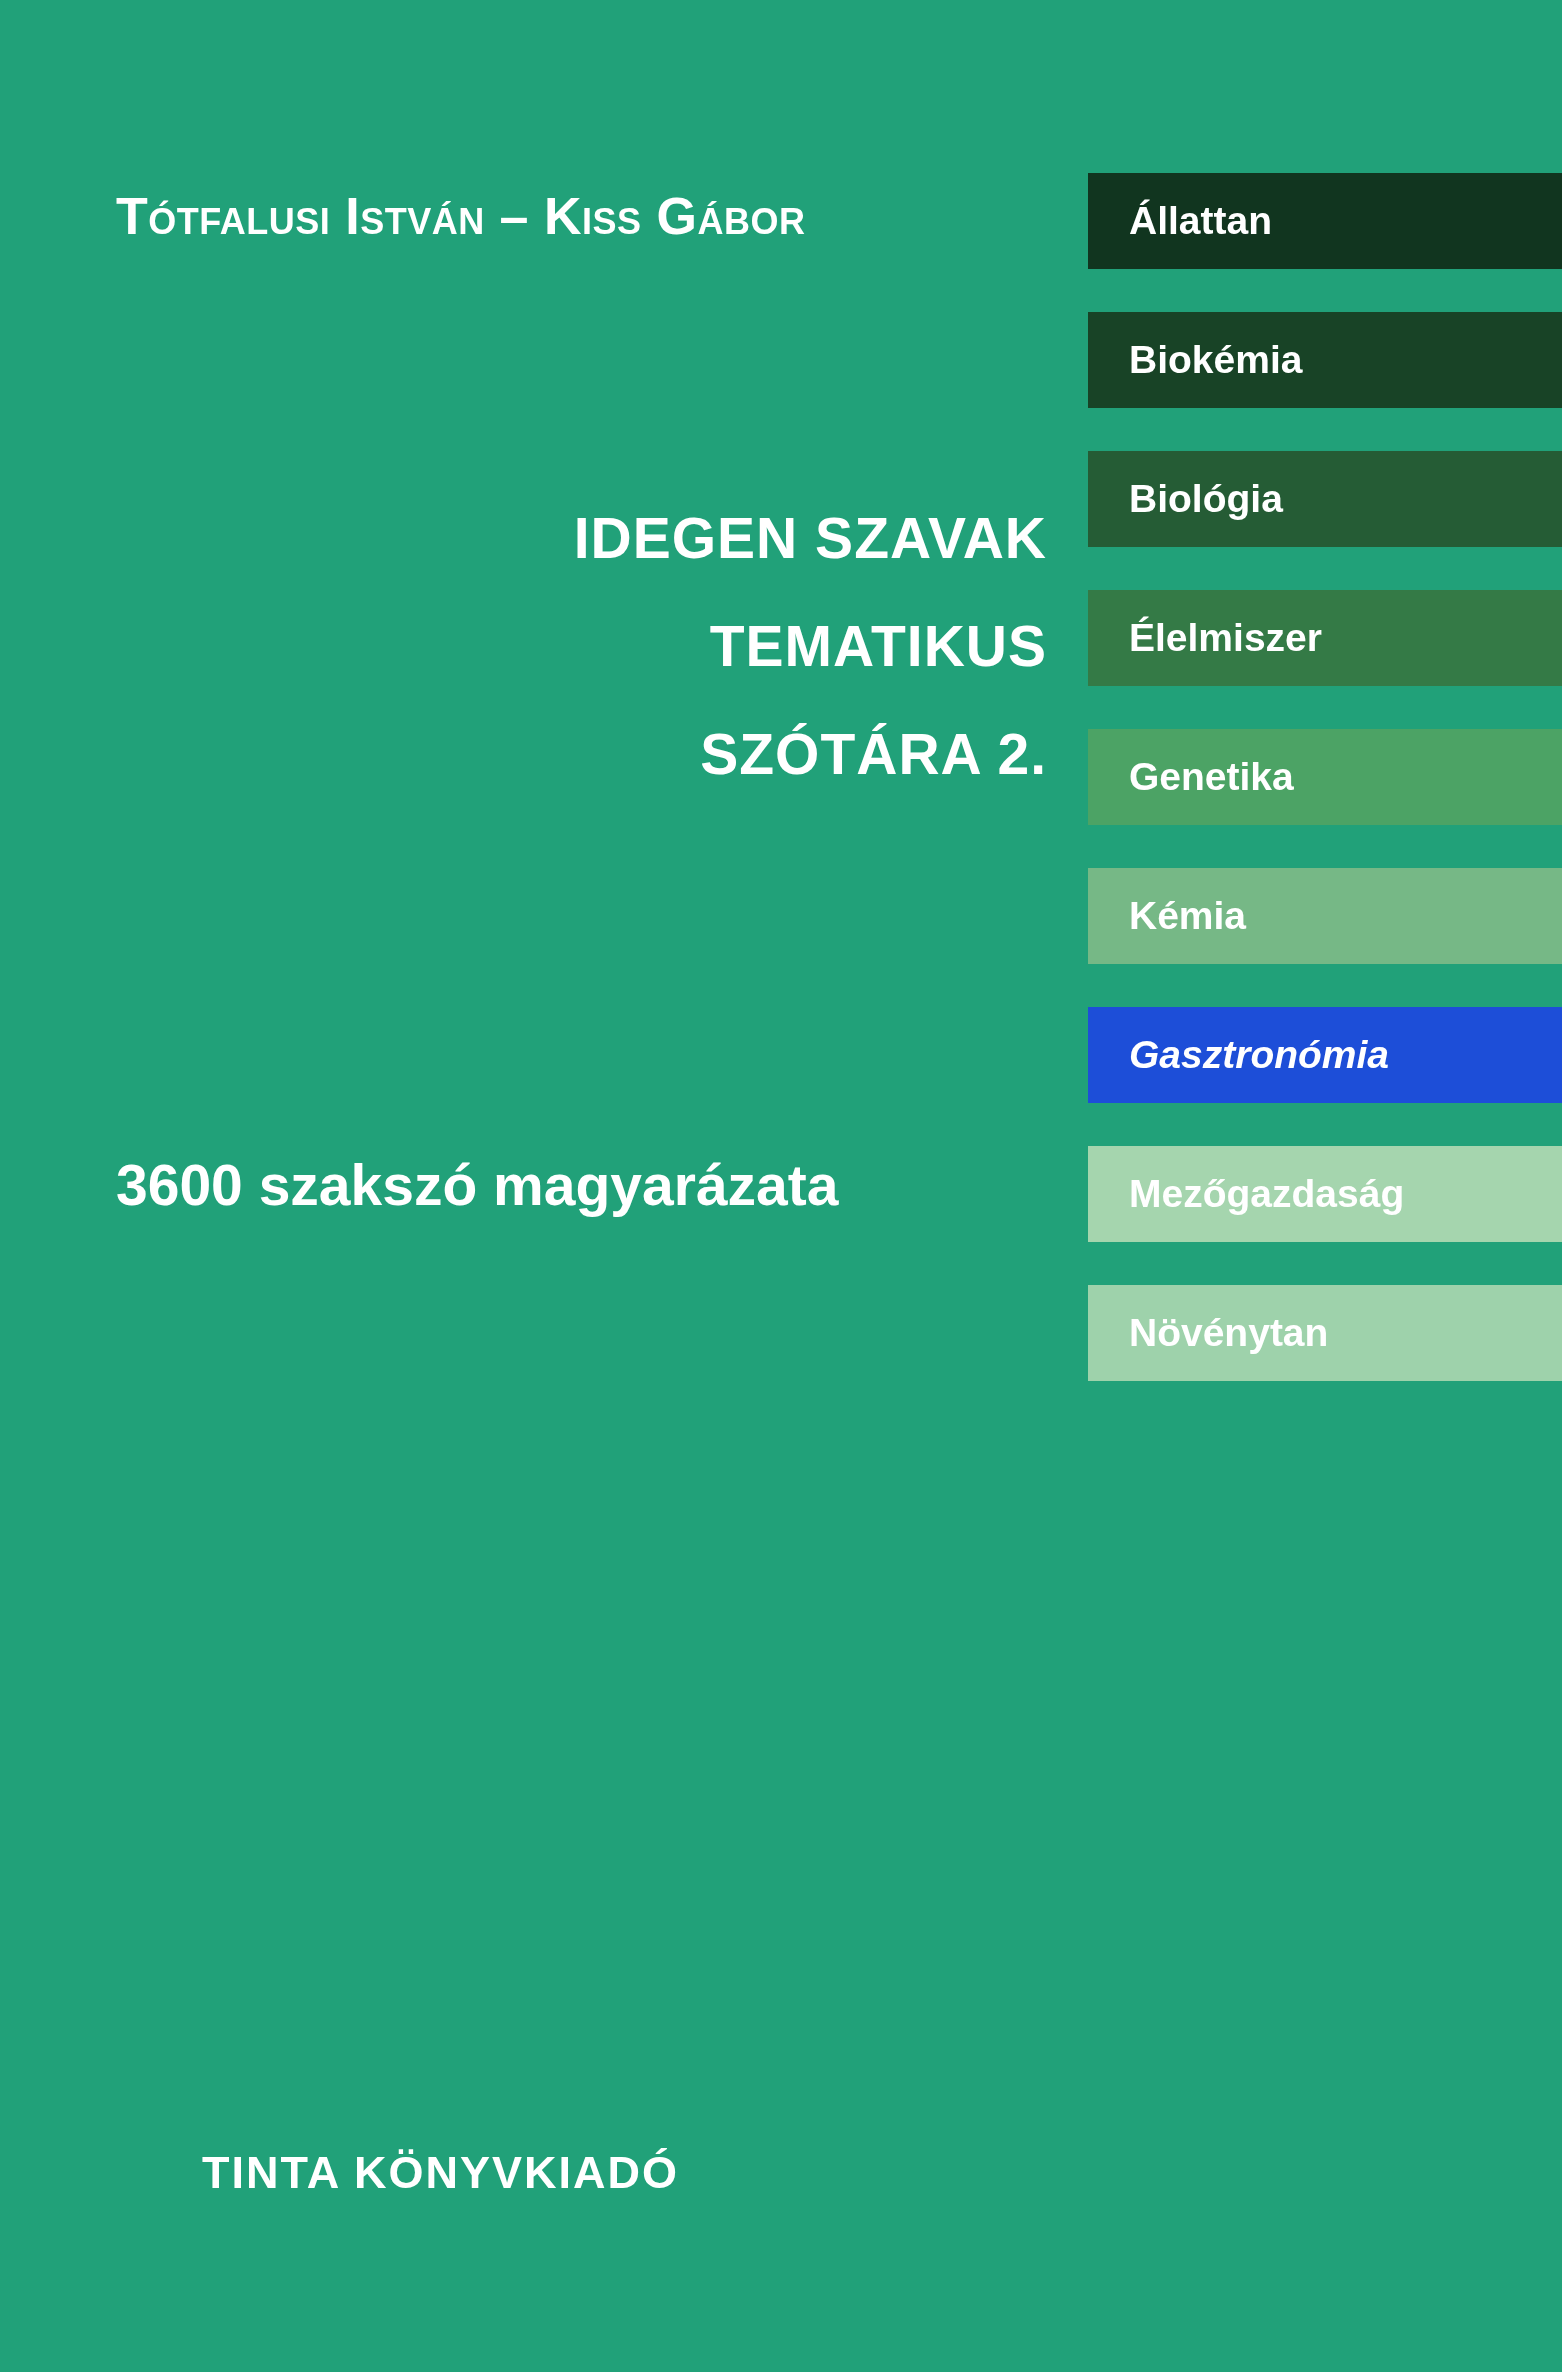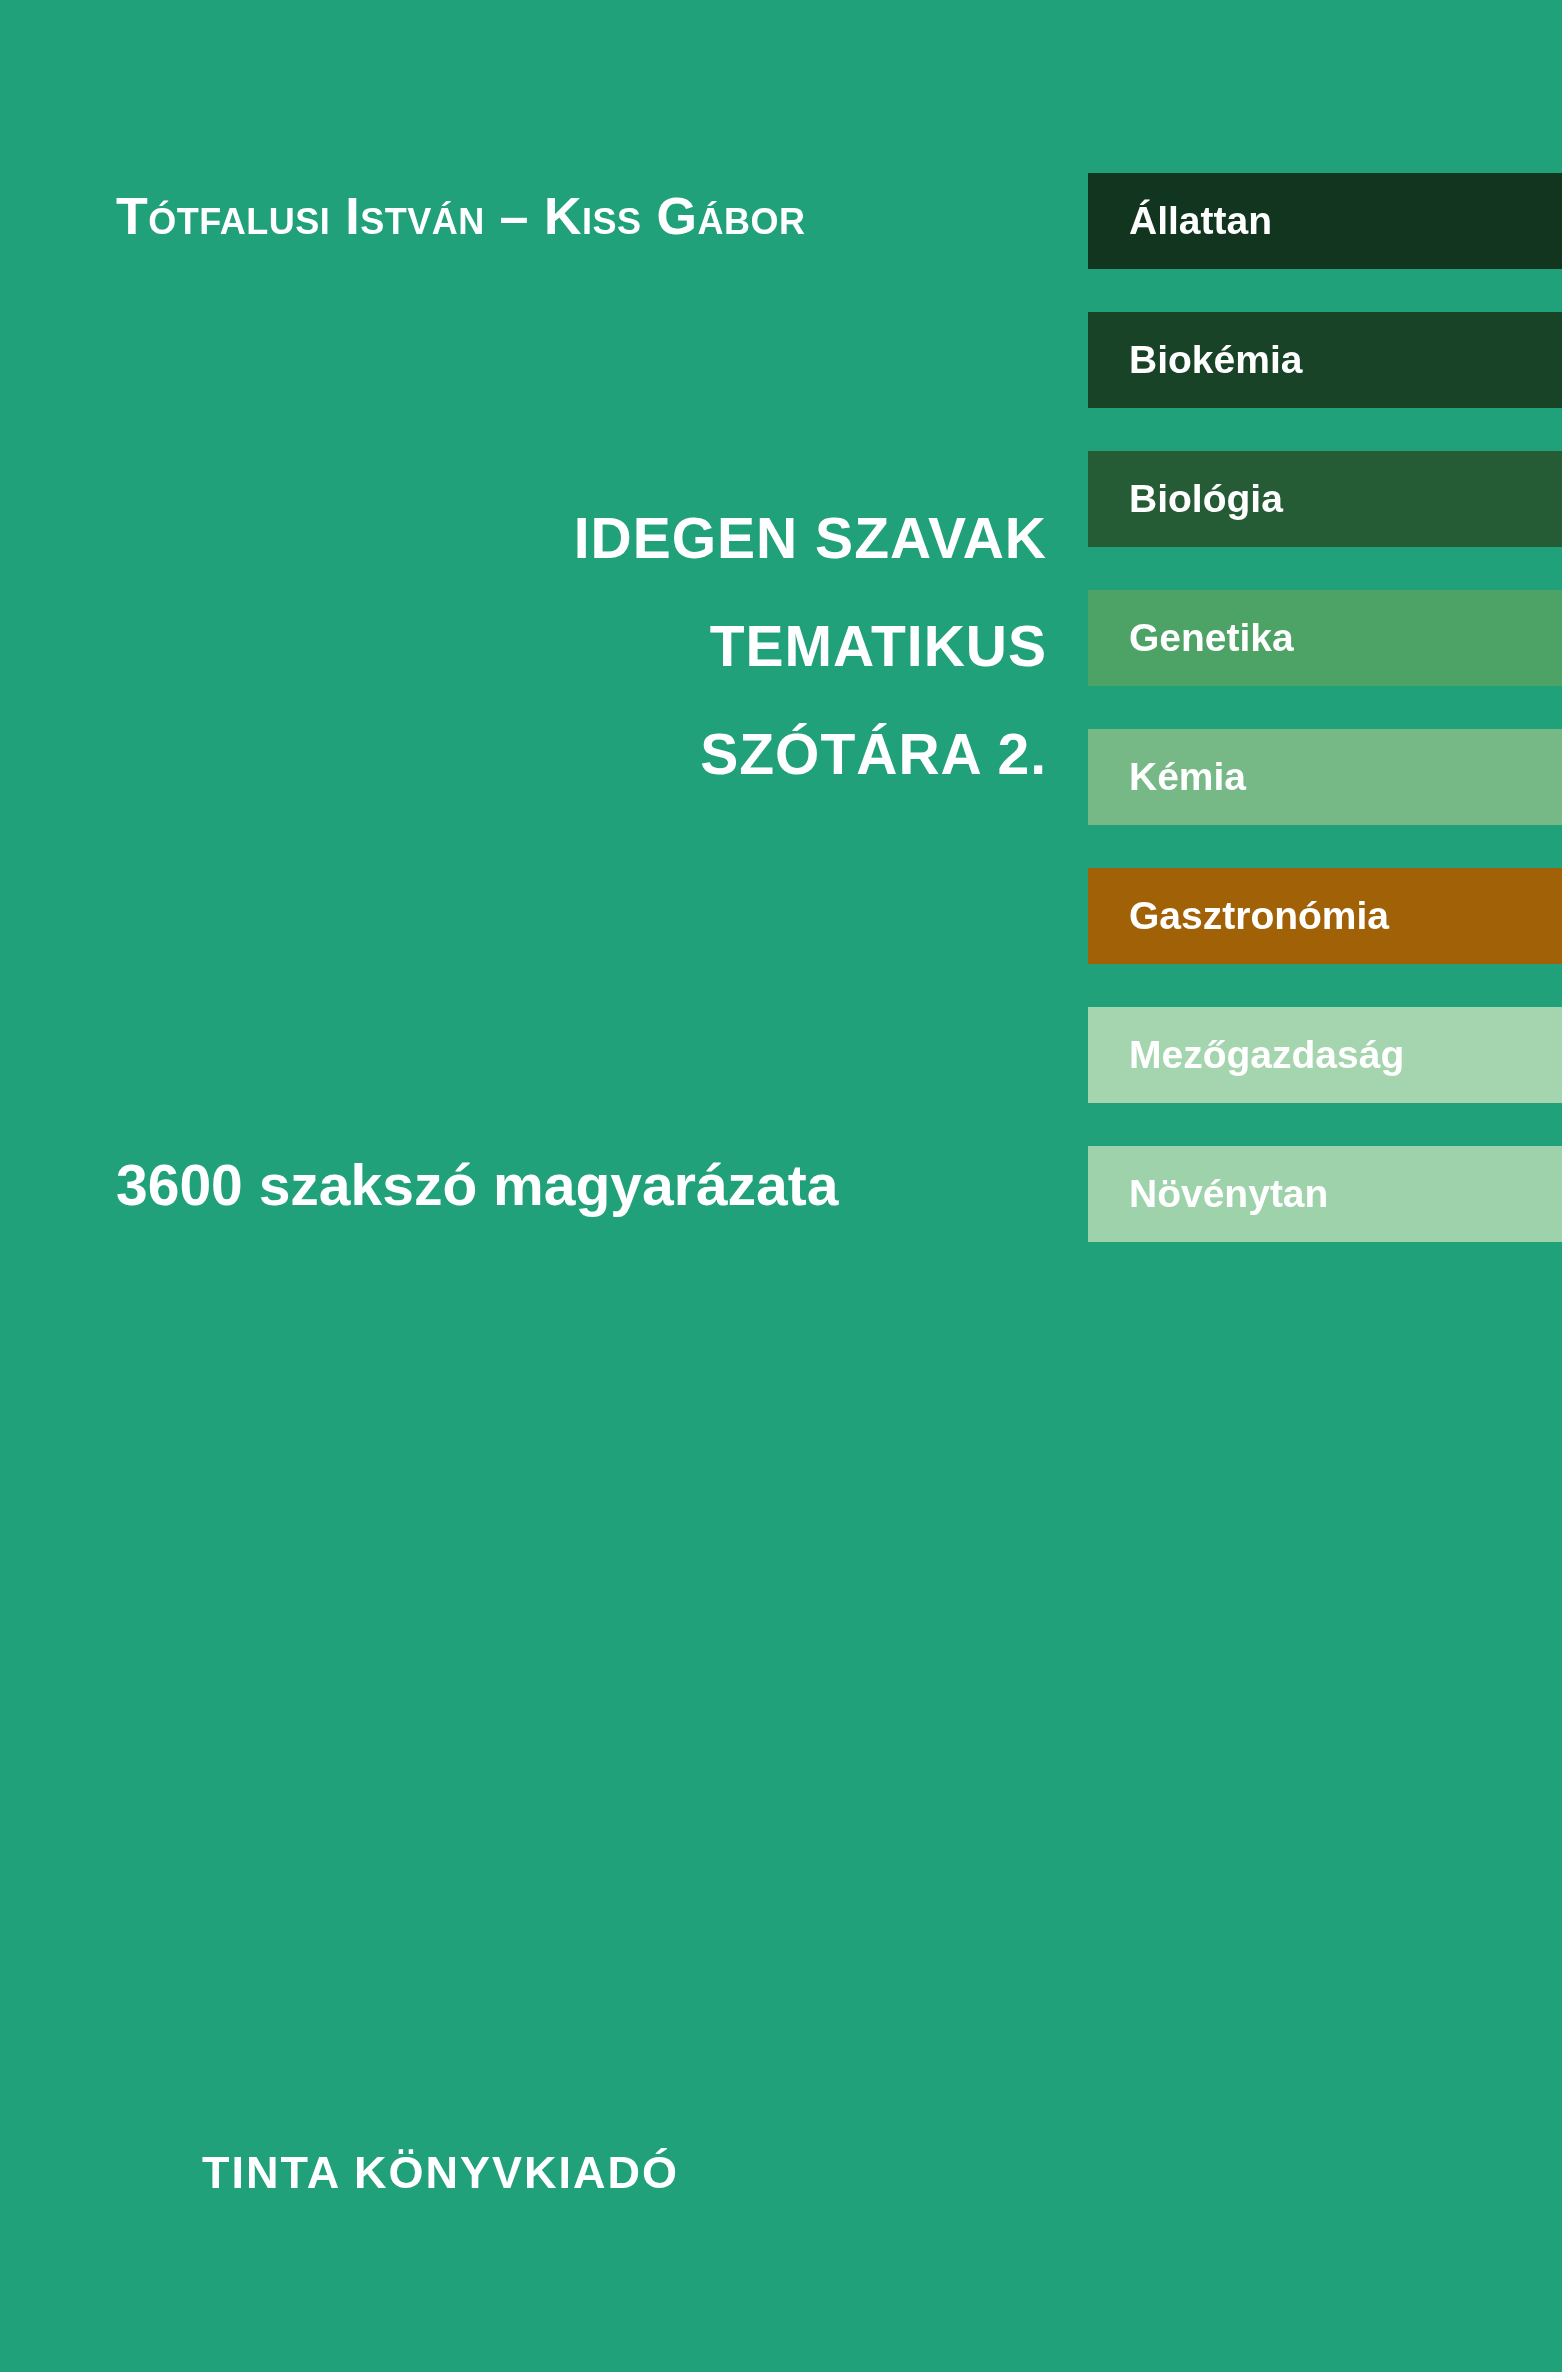--- a/index.html
+++ b/index.html
@@ -111,27 +111,30 @@
   <div class="topics">
     <div class="topic-bar" style="background: rgb(17, 53, 31);">
       <span class="topic-label">Állattan</span>
     </div>
     <div class="topic-bar" style="background: rgb(24, 67, 38);">
       <span class="topic-label">Biokémia</span>
     </div>
     <div class="topic-bar" style="background: rgb(37, 92, 53);">
       <span class="topic-label">Biológia</span>
     </div>
+    <div class="topic-bar" style="background: rgb(52, 122, 70);">
+      <span class="topic-label">Élelmiszer</span>
+    </div>
     <div class="topic-bar" style="background: rgb(76, 163, 101);">
       <span class="topic-label">Genetika</span>
     </div>
     <div class="topic-bar" style="background: rgb(118, 184, 134);">
       <span class="topic-label">Kémia</span>
     </div>
-    <div class="topic-bar" style="background: #a16207;">
+    <div class="topic-bar" style="background: #1d4ed8; font-style: italic;">
       <span class="topic-label">Gasztronómia</span>
     </div>
     <div class="topic-bar" style="background: rgb(165, 213, 174);">
       <span class="topic-label">Mezőgazdaság</span>
     </div>
     <div class="topic-bar" style="background: rgb(158, 210, 171);">
       <span class="topic-label">Növénytan</span>
     </div>
   </div>
 

